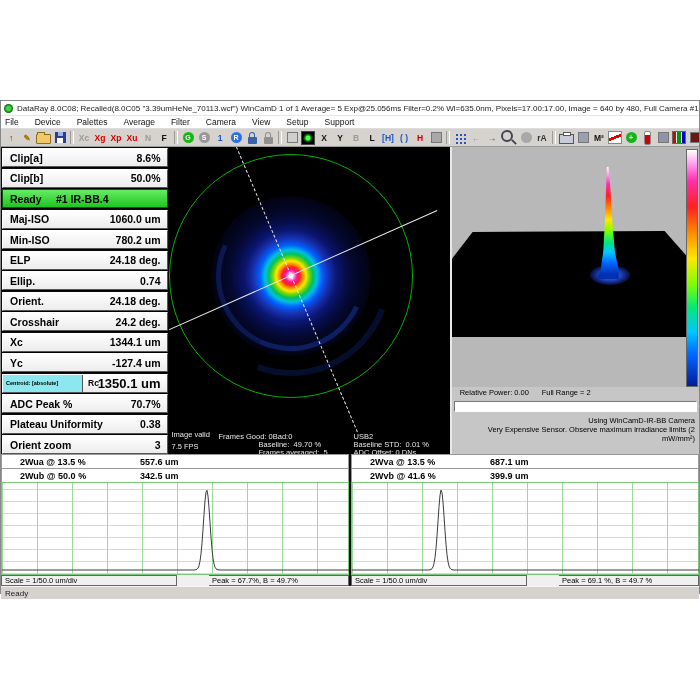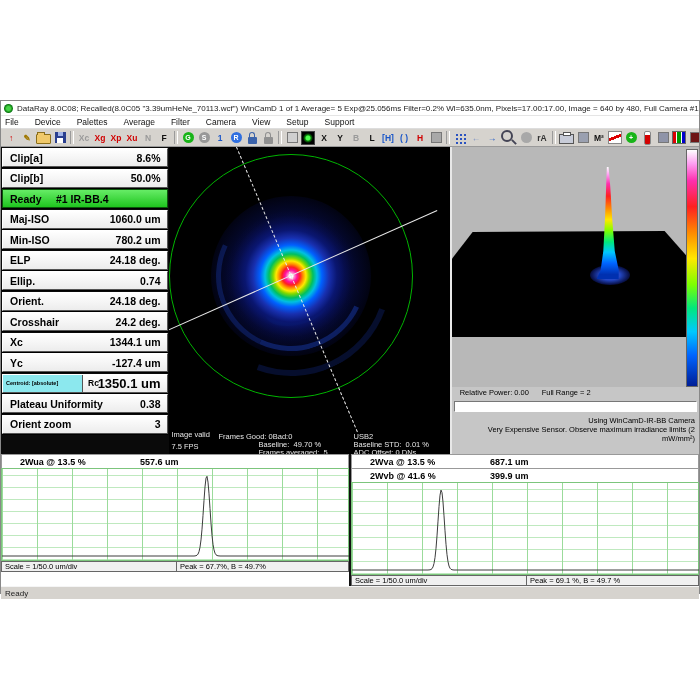--- a/index.html
+++ b/index.html
@@ -95,21 +95,21 @@
   .ppane.rightpane{width:351px;border-left:2px solid #111;}
   .prow{height:14px;background:#fff;border:1px solid #999;border-bottom:none;box-sizing:border-box;
         position:relative;font-weight:bold;font-size:9px;display:flex;align-items:center;}
   .prow:last-of-type{border-bottom:1px solid #999;}
   .prow .plbl{position:absolute;left:18px;}
   .prow .pval{position:absolute;left:138px;}
   .pgrid{height:93px;position:relative;border:1px solid #7cc57c;box-sizing:border-box;background-color:#fff;
          background-image:repeating-linear-gradient(90deg,#9bdb9b 0 1px,transparent 1px 35px),
                           repeating-linear-gradient(0deg,#bfe9bf 0 1px,transparent 1px 12px);}
   .pgrid svg{position:absolute;left:0;top:0;}
-  .pscale{height:11px;display:flex;font-size:7.5px;background:#f0f0f0;}
+  .pscale{height:11px;display:flex;font-size:7.5px;background:#f0f0f0;gap:32px;}
   .pscale .cell{border:1px solid #666;box-sizing:border-box;display:flex;align-items:center;padding-left:3px;white-space:nowrap;}
   .pscale .c1{width:176px;}
   .pscale .c2{flex:1;border-left:none;}
   
   .statusbar{height:12px;background:#d6d3ce;border-top:1px solid #f5f5f5;display:flex;align-items:center;}
   .statusbar span{font-size:8px;padding-left:4px;color:#222;}
 </style>
 </head>
 <body>
 
@@ -266,20 +266,24 @@
             <span class="val">1344.1 um</span>
           </div>
           <div class="lp-row">
             <span class="lbl">Yc</span>
             <span class="val">-127.4 um</span>
           </div>
           <div class="lp-row centroid">
             <span class="cent-cell">Centroid: [absolute]</span>
             <span class="rc-cell">Rc</span>
             <span class="rcv-cell">1350.1 um</span>
+          </div>
+          <div class="lp-row">
+            <span class="lbl">ADC Peak %</span>
+            <span class="val">70.7%</span>
           </div>
           <div class="lp-row">
             <span class="lbl">Plateau Uniformity</span>
             <span class="val">0.38</span>
           </div>
           <div class="lp-row">
             <span class="lbl">Orient zoom</span>
             <span class="val">3</span>
           </div>
         </div>
@@ -320,20 +324,24 @@
         </div>
       </div>
     </div>
 
     <div class="bottom">
       <div class="ppane" id="paneL">
           <div class="prow">
             <span class="plbl">2Wua @ 13.5 %</span>
             <span class="pval">557.6 um</span>
           </div>
+          <div class="prow">
+            <span class="plbl">2Wub @ 50.0 %</span>
+            <span class="pval">342.5 um</span>
+          </div>
           <div class="pgrid">
             <svg width="347" height="91">
               <path d="M0 87 L0 87.0 L1 87.0 L2 87.0 L3 87.0 L4 87.0 L5 87.0 L6 87.0 L7 87.0 L8 87.0 L9 87.0 L10 87.0 L11 87.0 L12 87.0 L13 87.0 L14 87.0 L15 87.0 L16 87.0 L17 87.0 L18 87.0 L19 87.0 L20 87.0 L21 87.0 L22 87.0 L23 87.0 L24 87.0 L25 87.0 L26 87.0 L27 87.0 L28 87.0 L29 87.0 L30 87.0 L31 87.0 L32 87.0 L33 87.0 L34 87.0 L35 87.0 L36 87.0 L37 87.0 L38 87.0 L39 87.0 L40 87.0 L41 87.0 L42 87.0 L43 87.0 L44 87.0 L45 87.0 L46 87.0 L47 87.0 L48 87.0 L49 87.0 L50 87.0 L51 87.0 L52 87.0 L53 87.0 L54 87.0 L55 87.0 L56 87.0 L57 87.0 L58 87.0 L59 87.0 L60 87.0 L61 87.0 L62 87.0 L63 87.0 L64 87.0 L65 87.0 L66 87.0 L67 87.0 L68 87.0 L69 87.0 L70 87.0 L71 87.0 L72 87.0 L73 87.0 L74 87.0 L75 87.0 L76 87.0 L77 87.0 L78 87.0 L79 87.0 L80 87.0 L81 87.0 L82 87.0 L83 87.0 L84 87.0 L85 87.0 L86 87.0 L87 87.0 L88 87.0 L89 87.0 L90 87.0 L91 87.0 L92 87.0 L93 87.0 L94 87.0 L95 87.0 L96 87.0 L97 87.0 L98 87.0 L99 87.0 L100 87.0 L101 87.0 L102 87.0 L103 87.0 L104 87.0 L105 87.0 L106 87.0 L107 87.0 L108 87.0 L109 87.0 L110 87.0 L111 87.0 L112 87.0 L113 87.0 L114 87.0 L115 87.0 L116 87.0 L117 87.0 L118 87.0 L119 87.0 L120 87.0 L121 87.0 L122 87.0 L123 87.0 L124 87.0 L125 87.0 L126 87.0 L127 87.0 L128 87.0 L129 87.0 L130 87.0 L131 87.0 L132 87.0 L133 87.0 L134 87.0 L135 87.0 L136 87.0 L137 87.0 L138 87.0 L139 87.0 L140 87.0 L141 87.0 L142 87.0 L143 87.0 L144 87.0 L145 87.0 L146 87.0 L147 87.0 L148 87.0 L149 87.0 L150 87.0 L151 87.0 L152 87.0 L153 87.0 L154 87.0 L155 87.0 L156 87.0 L157 87.0 L158 87.0 L159 87.0 L160 87.0 L161 87.0 L162 87.0 L163 87.0 L164 87.0 L165 87.0 L166 87.0 L167 87.0 L168 87.0 L169 87.0 L170 87.0 L171 87.0 L172 87.0 L173 87.0 L174 87.0 L175 87.0 L176 87.0 L177 87.0 L178 87.0 L179 87.0 L180 87.0 L181 87.0 L182 87.0 L183 87.0 L184 87.0 L185 87.0 L186 87.0 L187 87.0 L188 87.0 L189 87.0 L190 87.0 L191 87.0 L192 87.0 L193 86.9 L194 86.7 L195 86.2 L196 85.1 L197 82.7 L198 78.2 L199 70.9 L200 60.2 L201 46.4 L202 31.4 L203 17.9 L204 9.1 L205 7.3 L206 13.1 L207 24.8 L208 39.5 L209 54.2 L210 66.4 L211 75.3 L212 80.9 L213 84.2 L214 85.8 L215 86.5 L216 86.8 L217 86.9 L218 87.0 L219 87.0 L220 87.0 L221 87.0 L222 87.0 L223 87.0 L224 87.0 L225 87.0 L226 87.0 L227 87.0 L228 87.0 L229 87.0 L230 87.0 L231 87.0 L232 87.0 L233 87.0 L234 87.0 L235 87.0 L236 87.0 L237 87.0 L238 87.0 L239 87.0 L240 87.0 L241 87.0 L242 87.0 L243 87.0 L244 87.0 L245 87.0 L246 87.0 L247 87.0 L248 87.0 L249 87.0 L250 87.0 L251 87.0 L252 87.0 L253 87.0 L254 87.0 L255 87.0 L256 87.0 L257 87.0 L258 87.0 L259 87.0 L260 87.0 L261 87.0 L262 87.0 L263 87.0 L264 87.0 L265 87.0 L266 87.0 L267 87.0 L268 87.0 L269 87.0 L270 87.0 L271 87.0 L272 87.0 L273 87.0 L274 87.0 L275 87.0 L276 87.0 L277 87.0 L278 87.0 L279 87.0 L280 87.0 L281 87.0 L282 87.0 L283 87.0 L284 87.0 L285 87.0 L286 87.0 L287 87.0 L288 87.0 L289 87.0 L290 87.0 L291 87.0 L292 87.0 L293 87.0 L294 87.0 L295 87.0 L296 87.0 L297 87.0 L298 87.0 L299 87.0 L300 87.0 L301 87.0 L302 87.0 L303 87.0 L304 87.0 L305 87.0 L306 87.0 L307 87.0 L308 87.0 L309 87.0 L310 87.0 L311 87.0 L312 87.0 L313 87.0 L314 87.0 L315 87.0 L316 87.0 L317 87.0 L318 87.0 L319 87.0 L320 87.0 L321 87.0 L322 87.0 L323 87.0 L324 87.0 L325 87.0 L326 87.0 L327 87.0 L328 87.0 L329 87.0 L330 87.0 L331 87.0 L332 87.0 L333 87.0 L334 87.0 L335 87.0 L336 87.0 L337 87.0 L338 87.0 L339 87.0 L340 87.0 L341 87.0 L342 87.0 L343 87.0 L344 87.0 L345 87.0 L346 87.0 L347 87.0" fill="none" stroke="#3c3c3c" stroke-width="1"></path>
             </svg>
           </div>
           <div class="pscale">
             <span class="cell c1">Scale = 1/50.0 um/div</span>
             <span class="cell c2">Peak = 67.7%, B = 49.7%</span>
           </div>
         </div>

